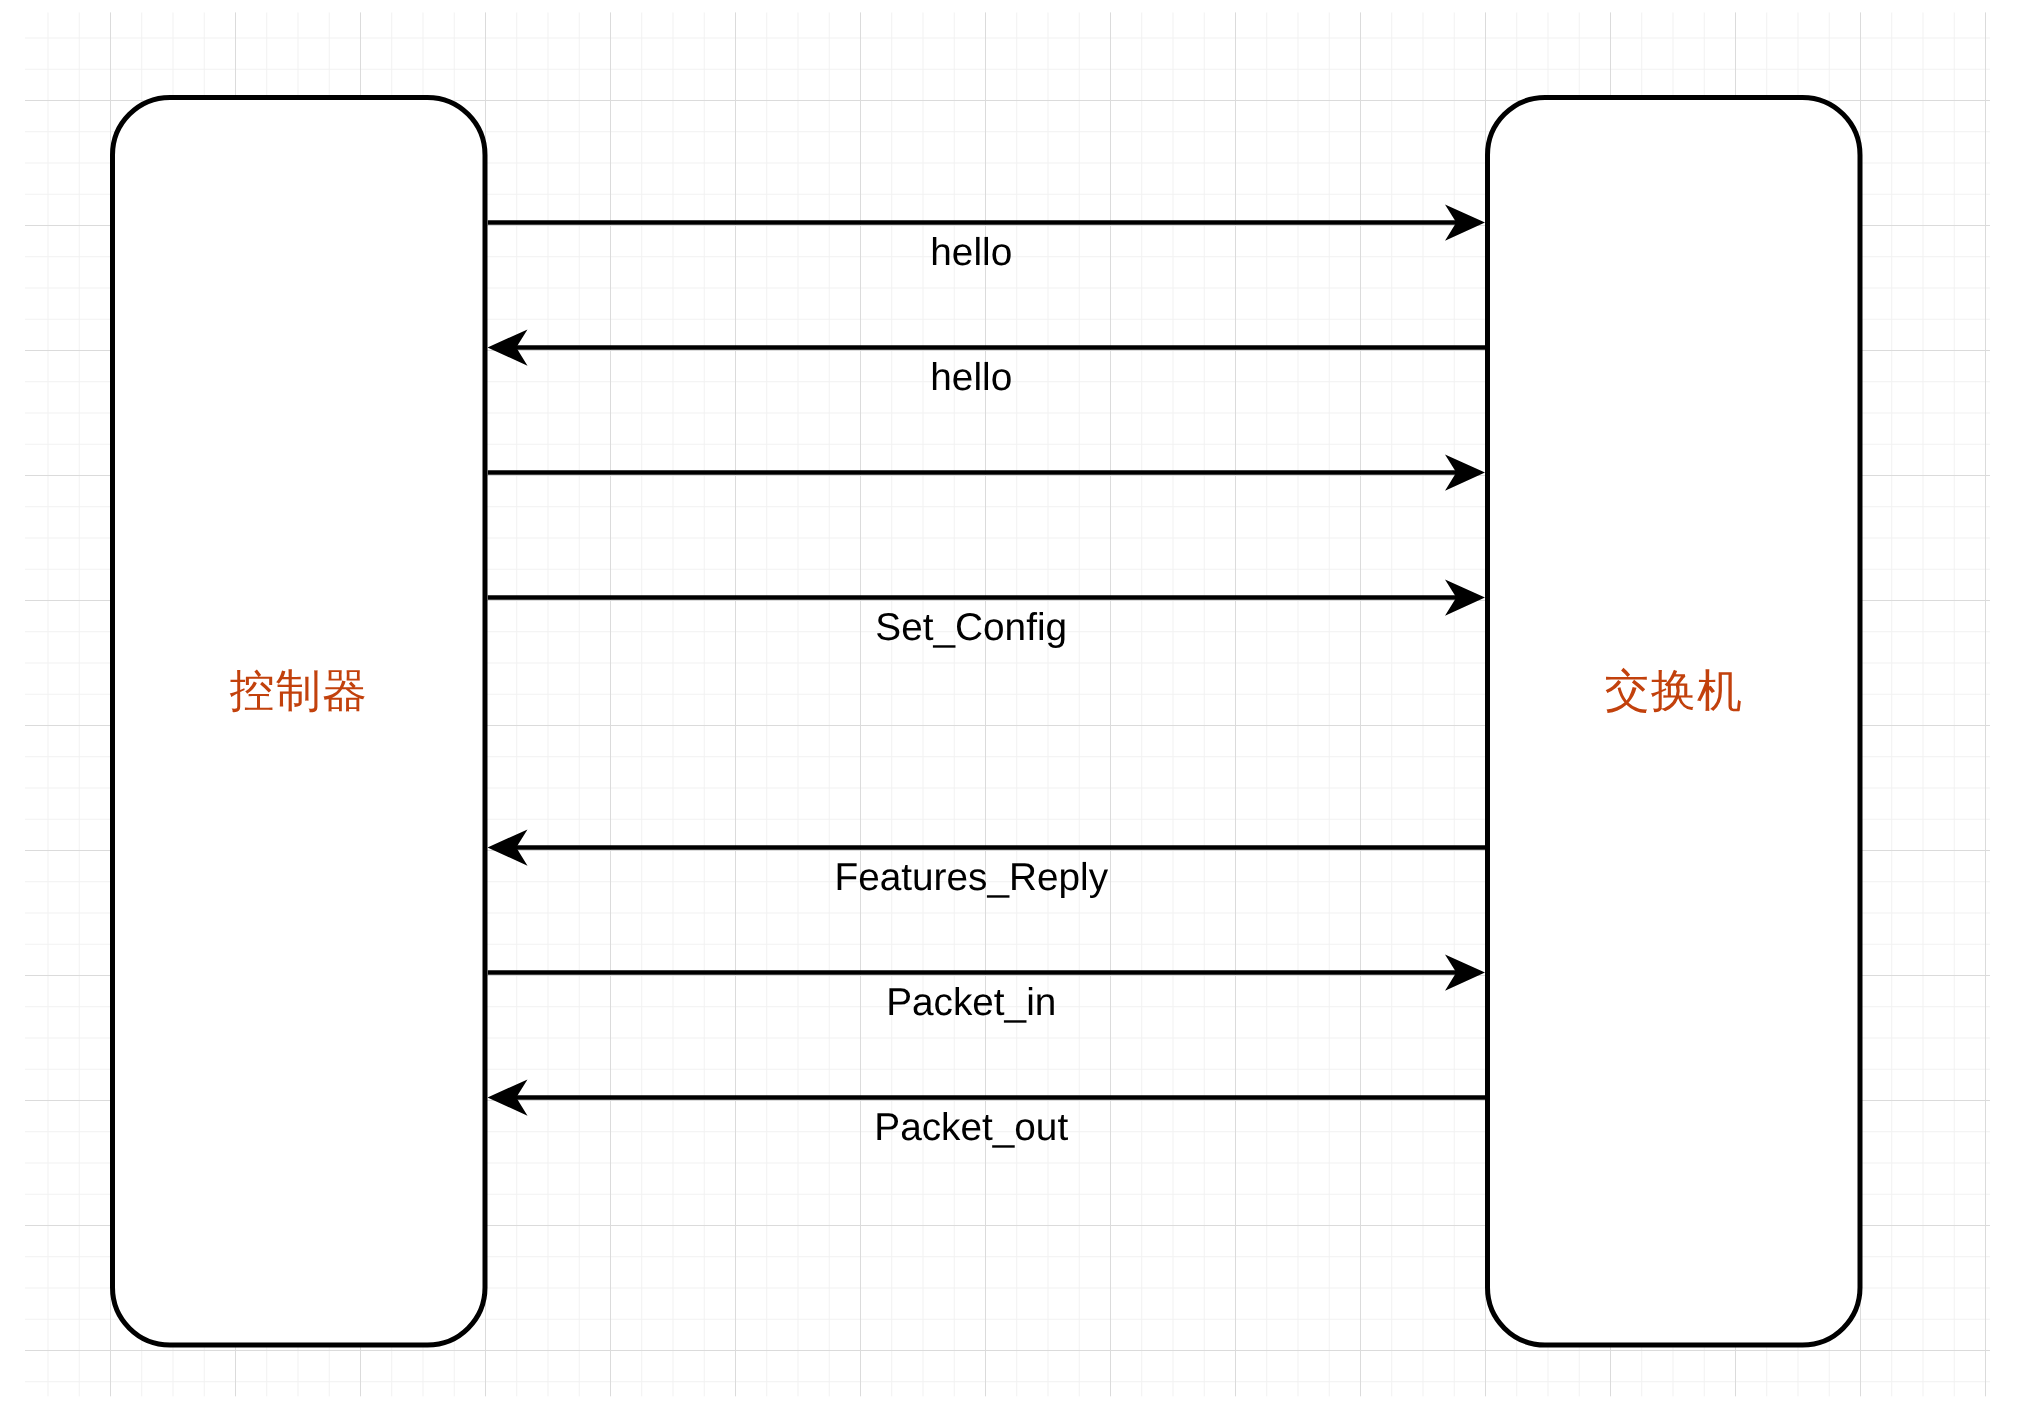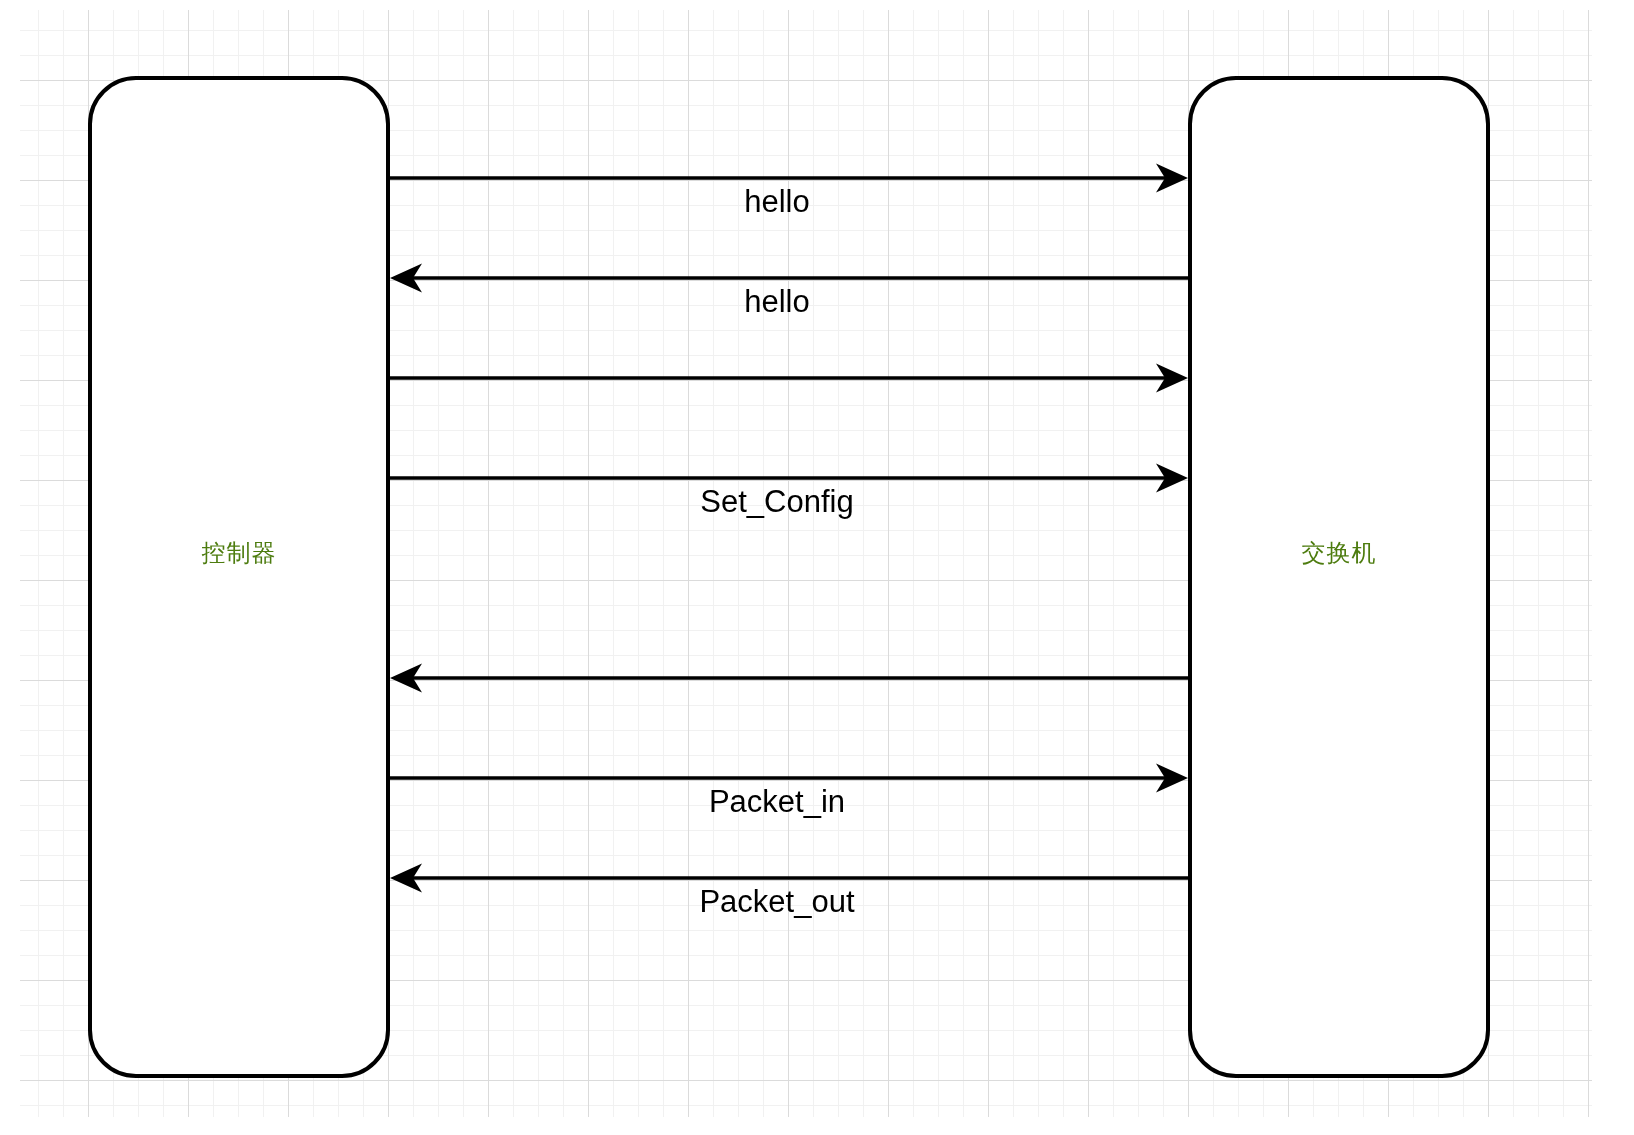--- a/index.html
+++ b/index.html
@@ -40,22 +40,22 @@
     height: 1002px;
     box-sizing: border-box;
     background: #ffffff;
     border: 4px solid #000000;
     border-radius: 48px;
     display: flex;
     align-items: center;
     justify-content: center;
   }
   .node-label {
-    font-size: 24px;
-    color: #4d7c0f;
+    font-size: 36px;
+    color: #c2410c;
     transform: translateY(-24px);
     letter-spacing: 1px;
     white-space: nowrap;
   }
   .node-controller { left: 88px; }
   .node-switch   { left: 1188px; text-align: right; }
 
   .msg {
     position: absolute;
     left: 0;
@@ -126,20 +126,21 @@
   <div class="msg" style="--y:478px">
     <div class="msg-label">Set_Config</div>
     <svg width="798" height="36" viewBox="0 0 798 36">
       <line class="arrow-line" x1="0" y1="18" x2="776" y2="18"></line>
       <path class="arrow-head" d="M 798 18 L 766 3.5 L 775 18 L 766 32.5 Z"></path>
     </svg>
   </div>
 
 
   <div class="msg" style="--y:678px">
+    <div class="msg-label">Features_Reply</div>
     <svg width="798" height="36" viewBox="0 0 798 36">
       <line class="arrow-line" x1="22" y1="18" x2="798" y2="18"></line>
       <path class="arrow-head" d="M 0 18 L 32 3.5 L 23 18 L 32 32.5 Z"></path>
     </svg>
   </div>
 
   <div class="msg" style="--y:778px">
     <div class="msg-label">Packet_in</div>
     <svg width="798" height="36" viewBox="0 0 798 36">
       <line class="arrow-line" x1="0" y1="18" x2="776" y2="18"></line>

